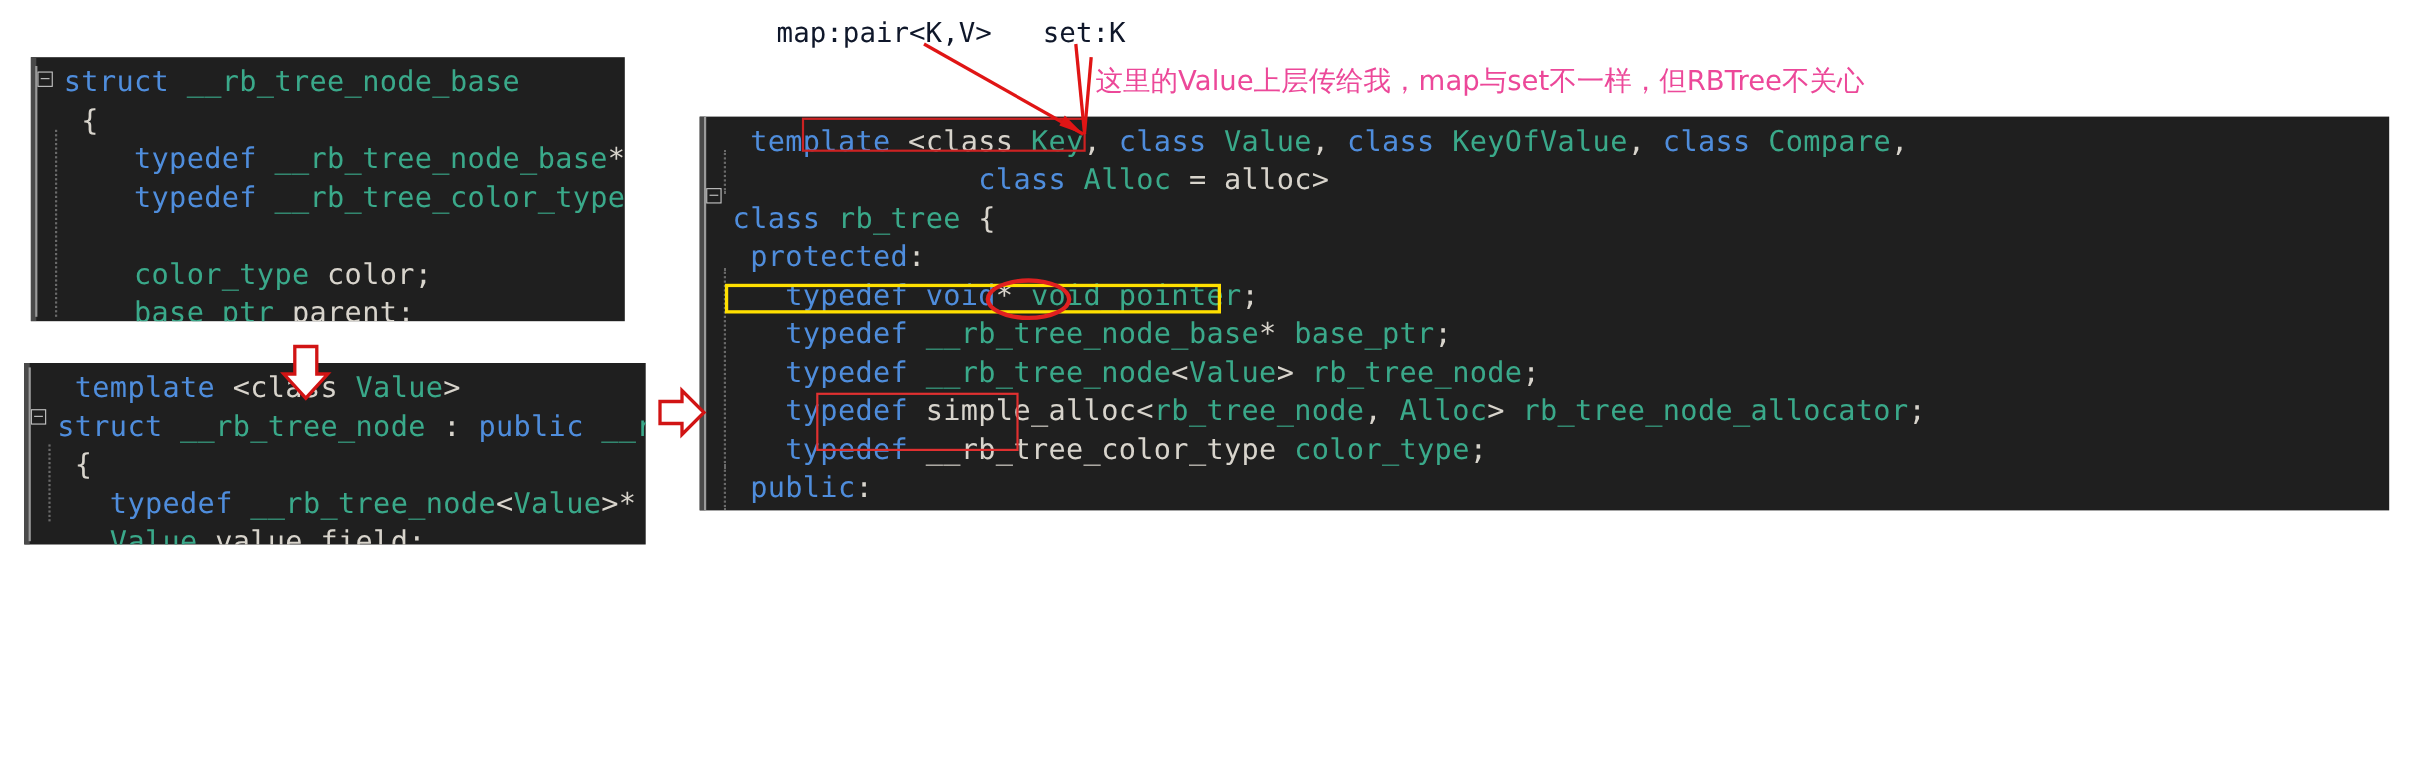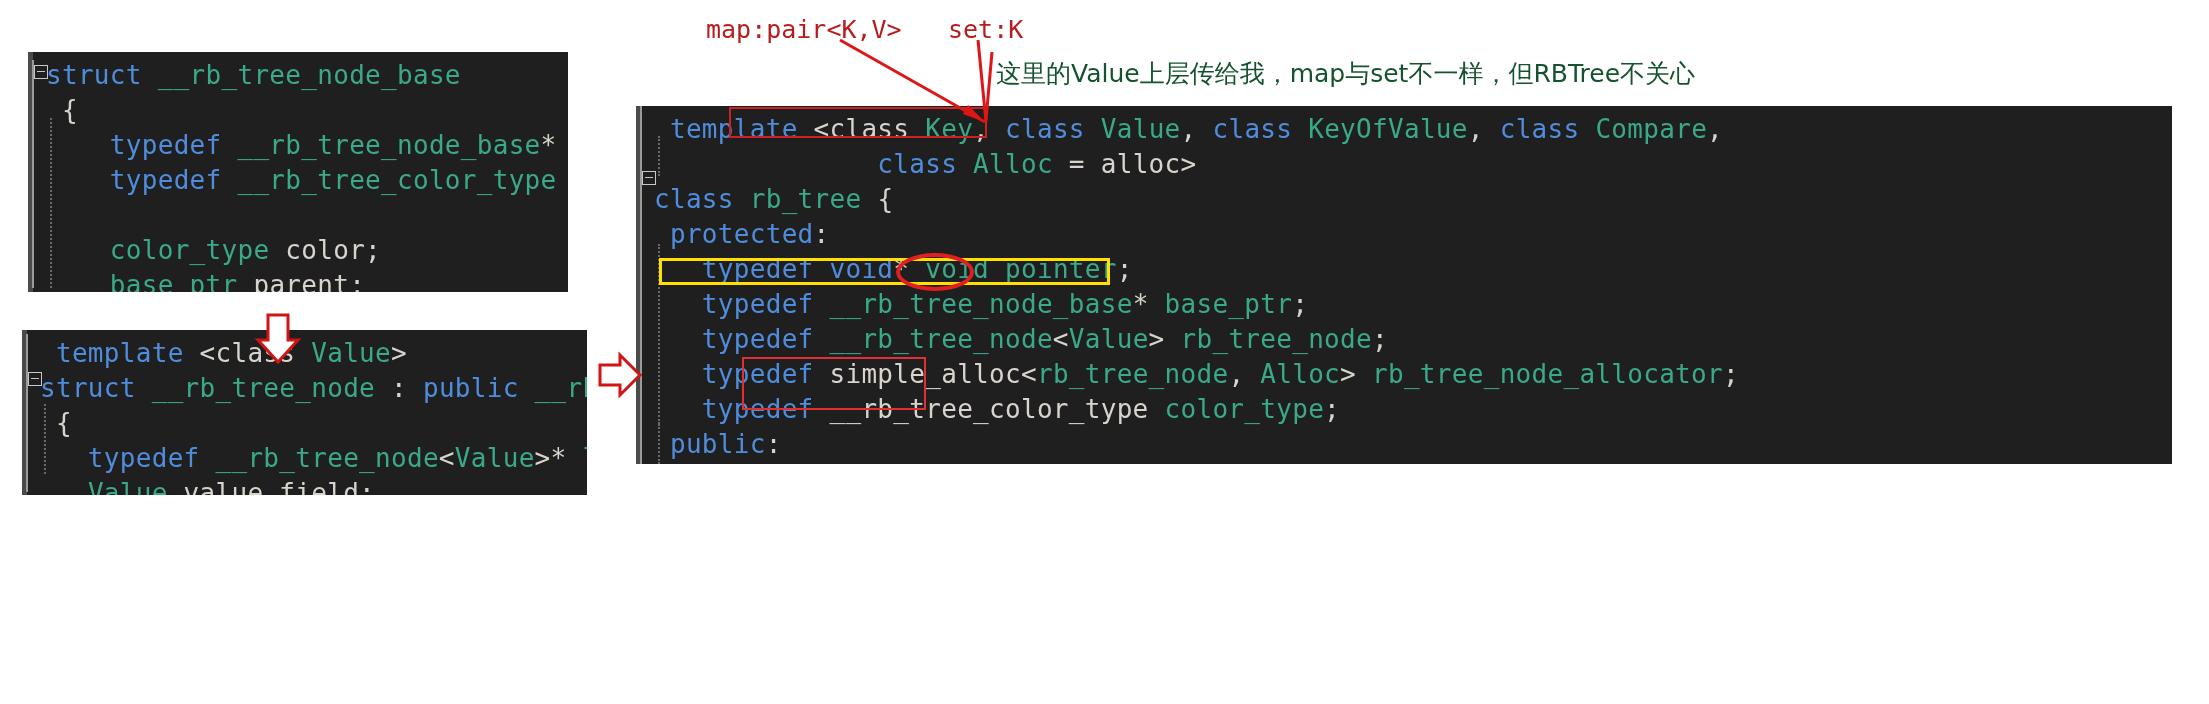--- a/index.html
+++ b/index.html
@@ -33,20 +33,21 @@
   }
   .code-line {
     position: relative;
     height: 35px;
     line-height: 35px;
     white-space: pre;
     font-family: "DejaVu Sans Mono", monospace;
     font-size: 26px;
     letter-spacing: 0.3px;
     color: #d4d4d4;
+    margin-left: 12px;
   }
   .code-body {
     position: absolute;
     left: 18px;
     top: 6px;
     right: 0;
   }
   
   .indent-guide {
     position: absolute;
@@ -107,28 +108,28 @@
     position: absolute;
     border: 4px solid #e02020;
     border-radius: 50%;
     box-sizing: border-box;
     pointer-events: none;
   }
 
   
   .ann-text {
     position: absolute;
-    color: #b91c1c;
+    color: #0f172a;
     font-family: "DejaVu Sans Mono", monospace;
     font-size: 25px;
     white-space: pre;
   }
   .ann-text-cn {
     position: absolute;
-    color: #14532d;
+    color: #ec4899;
     font-family: "DejaVu Sans", sans-serif;
     font-size: 25px;
     white-space: pre;
   }
 
   
   #overlay {
     position: absolute;
     left: 0;
     top: 0;

